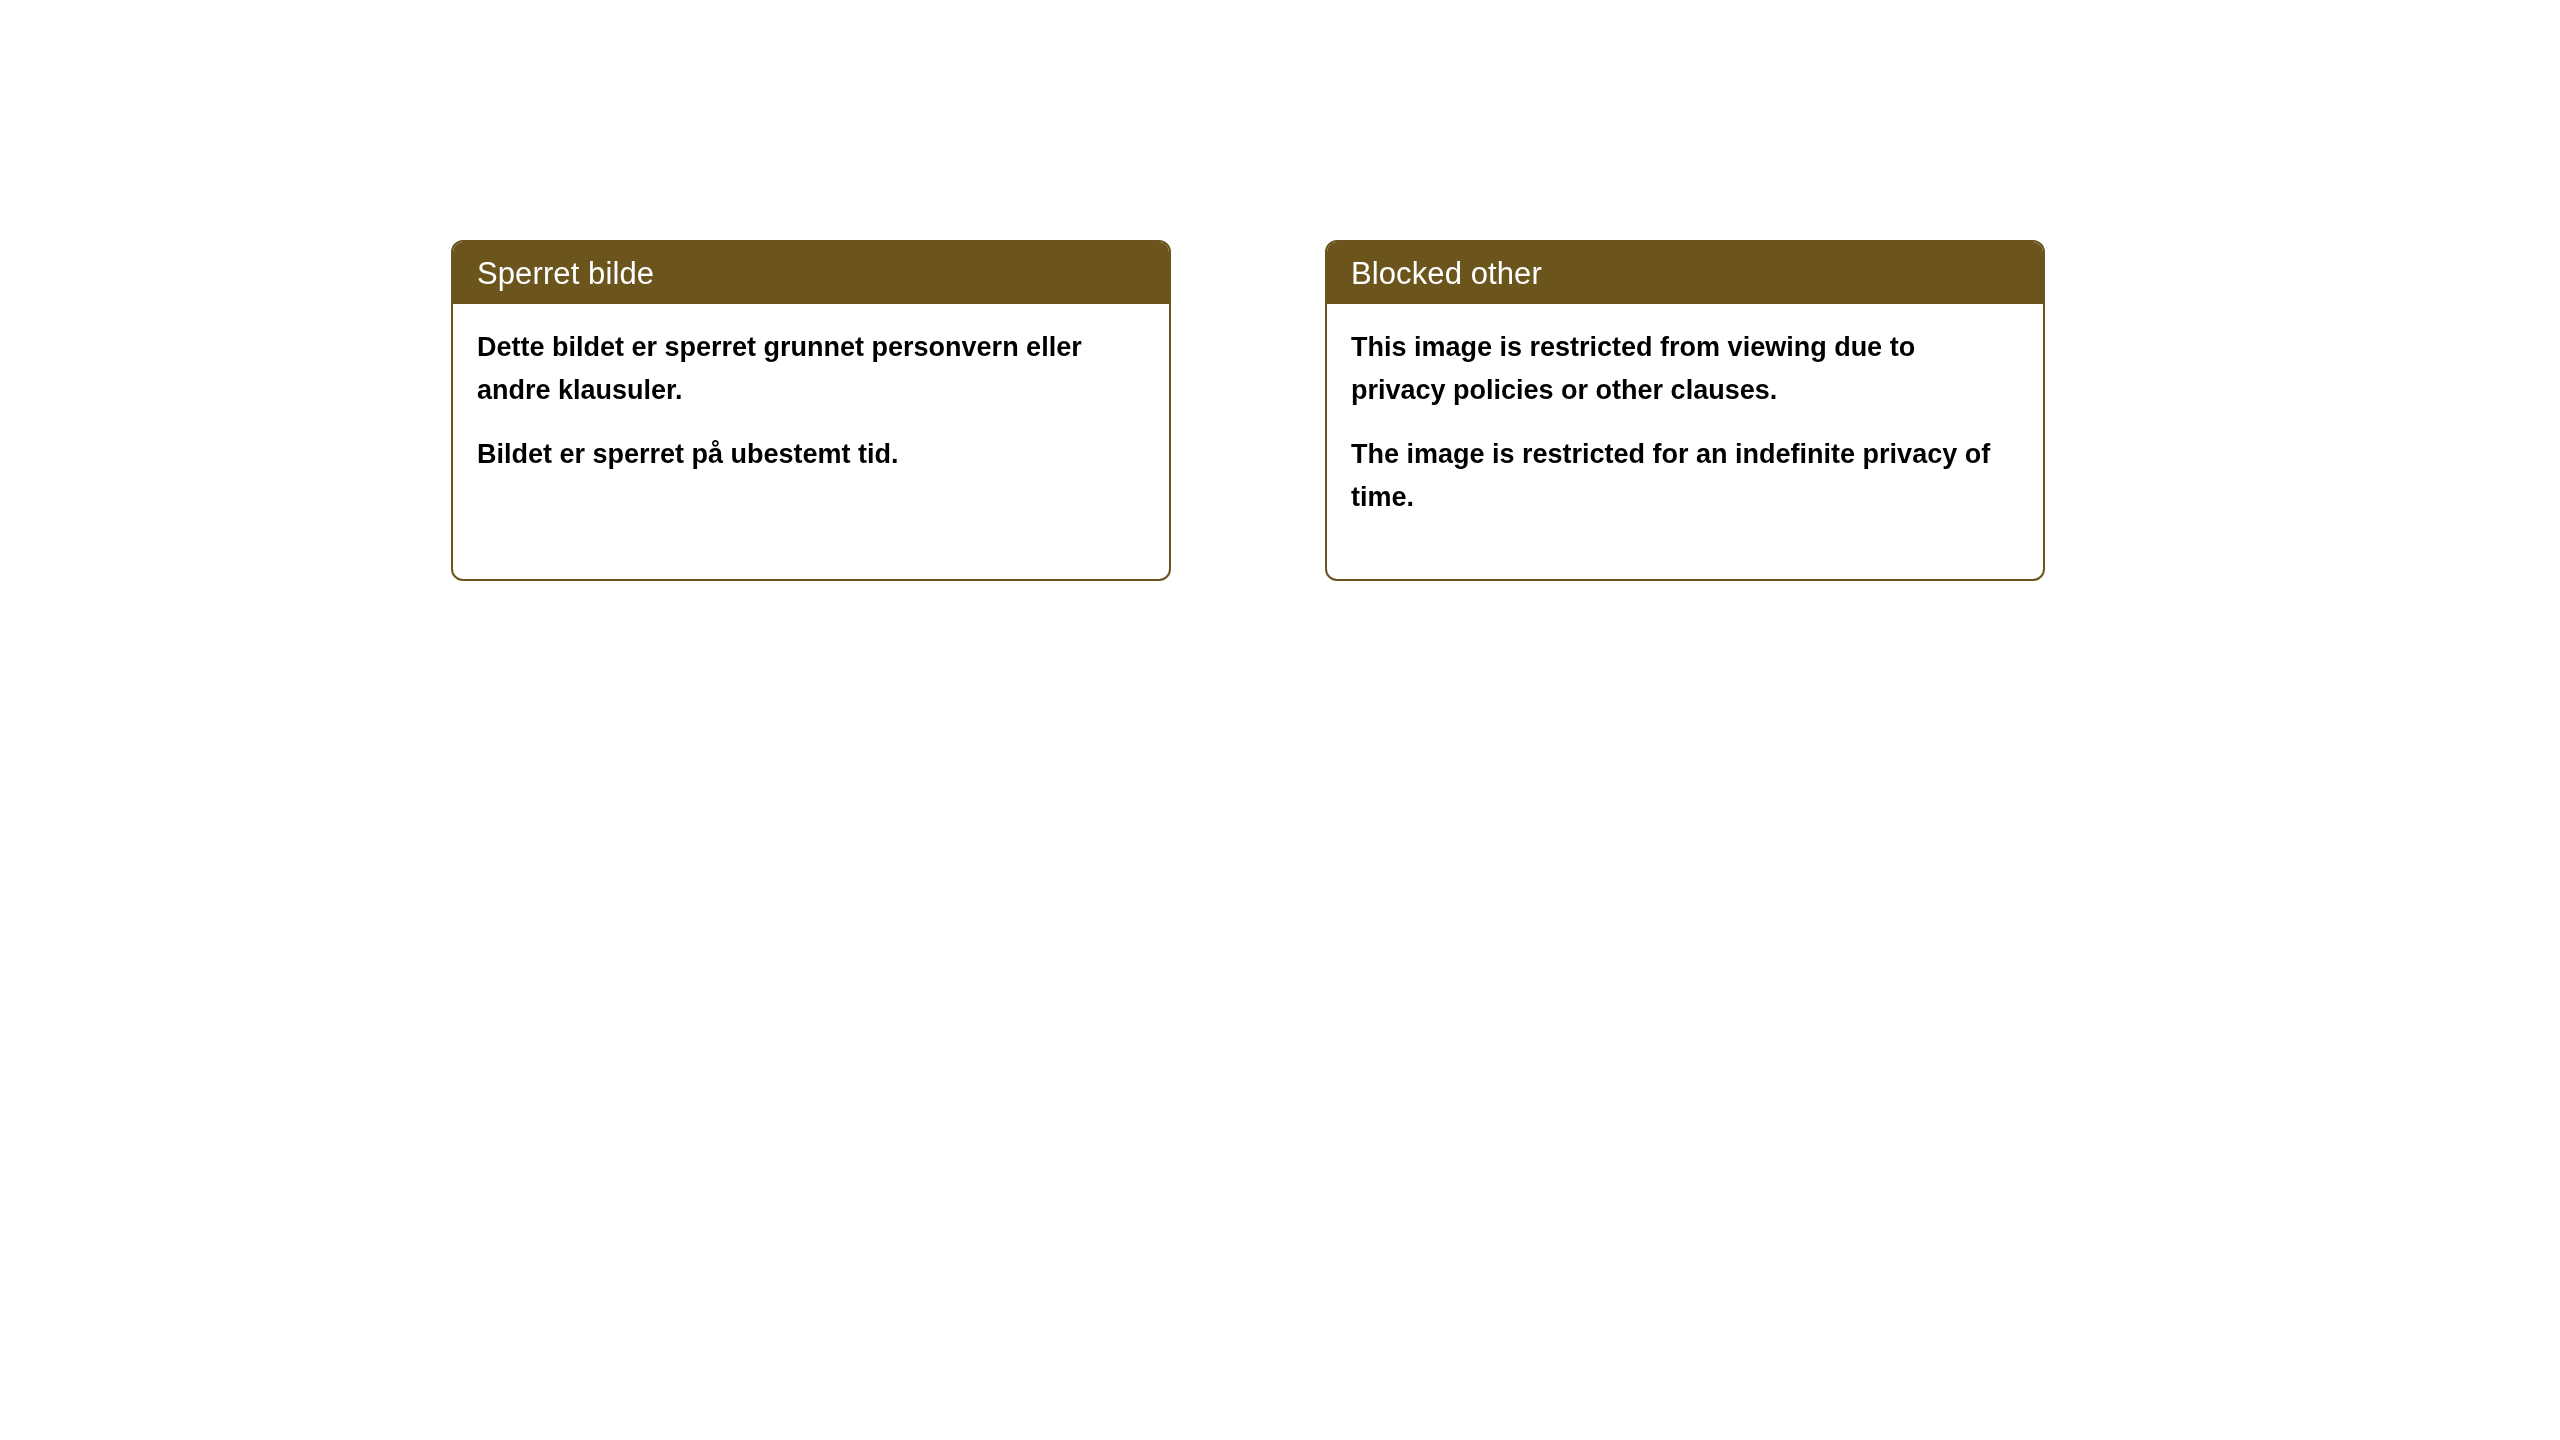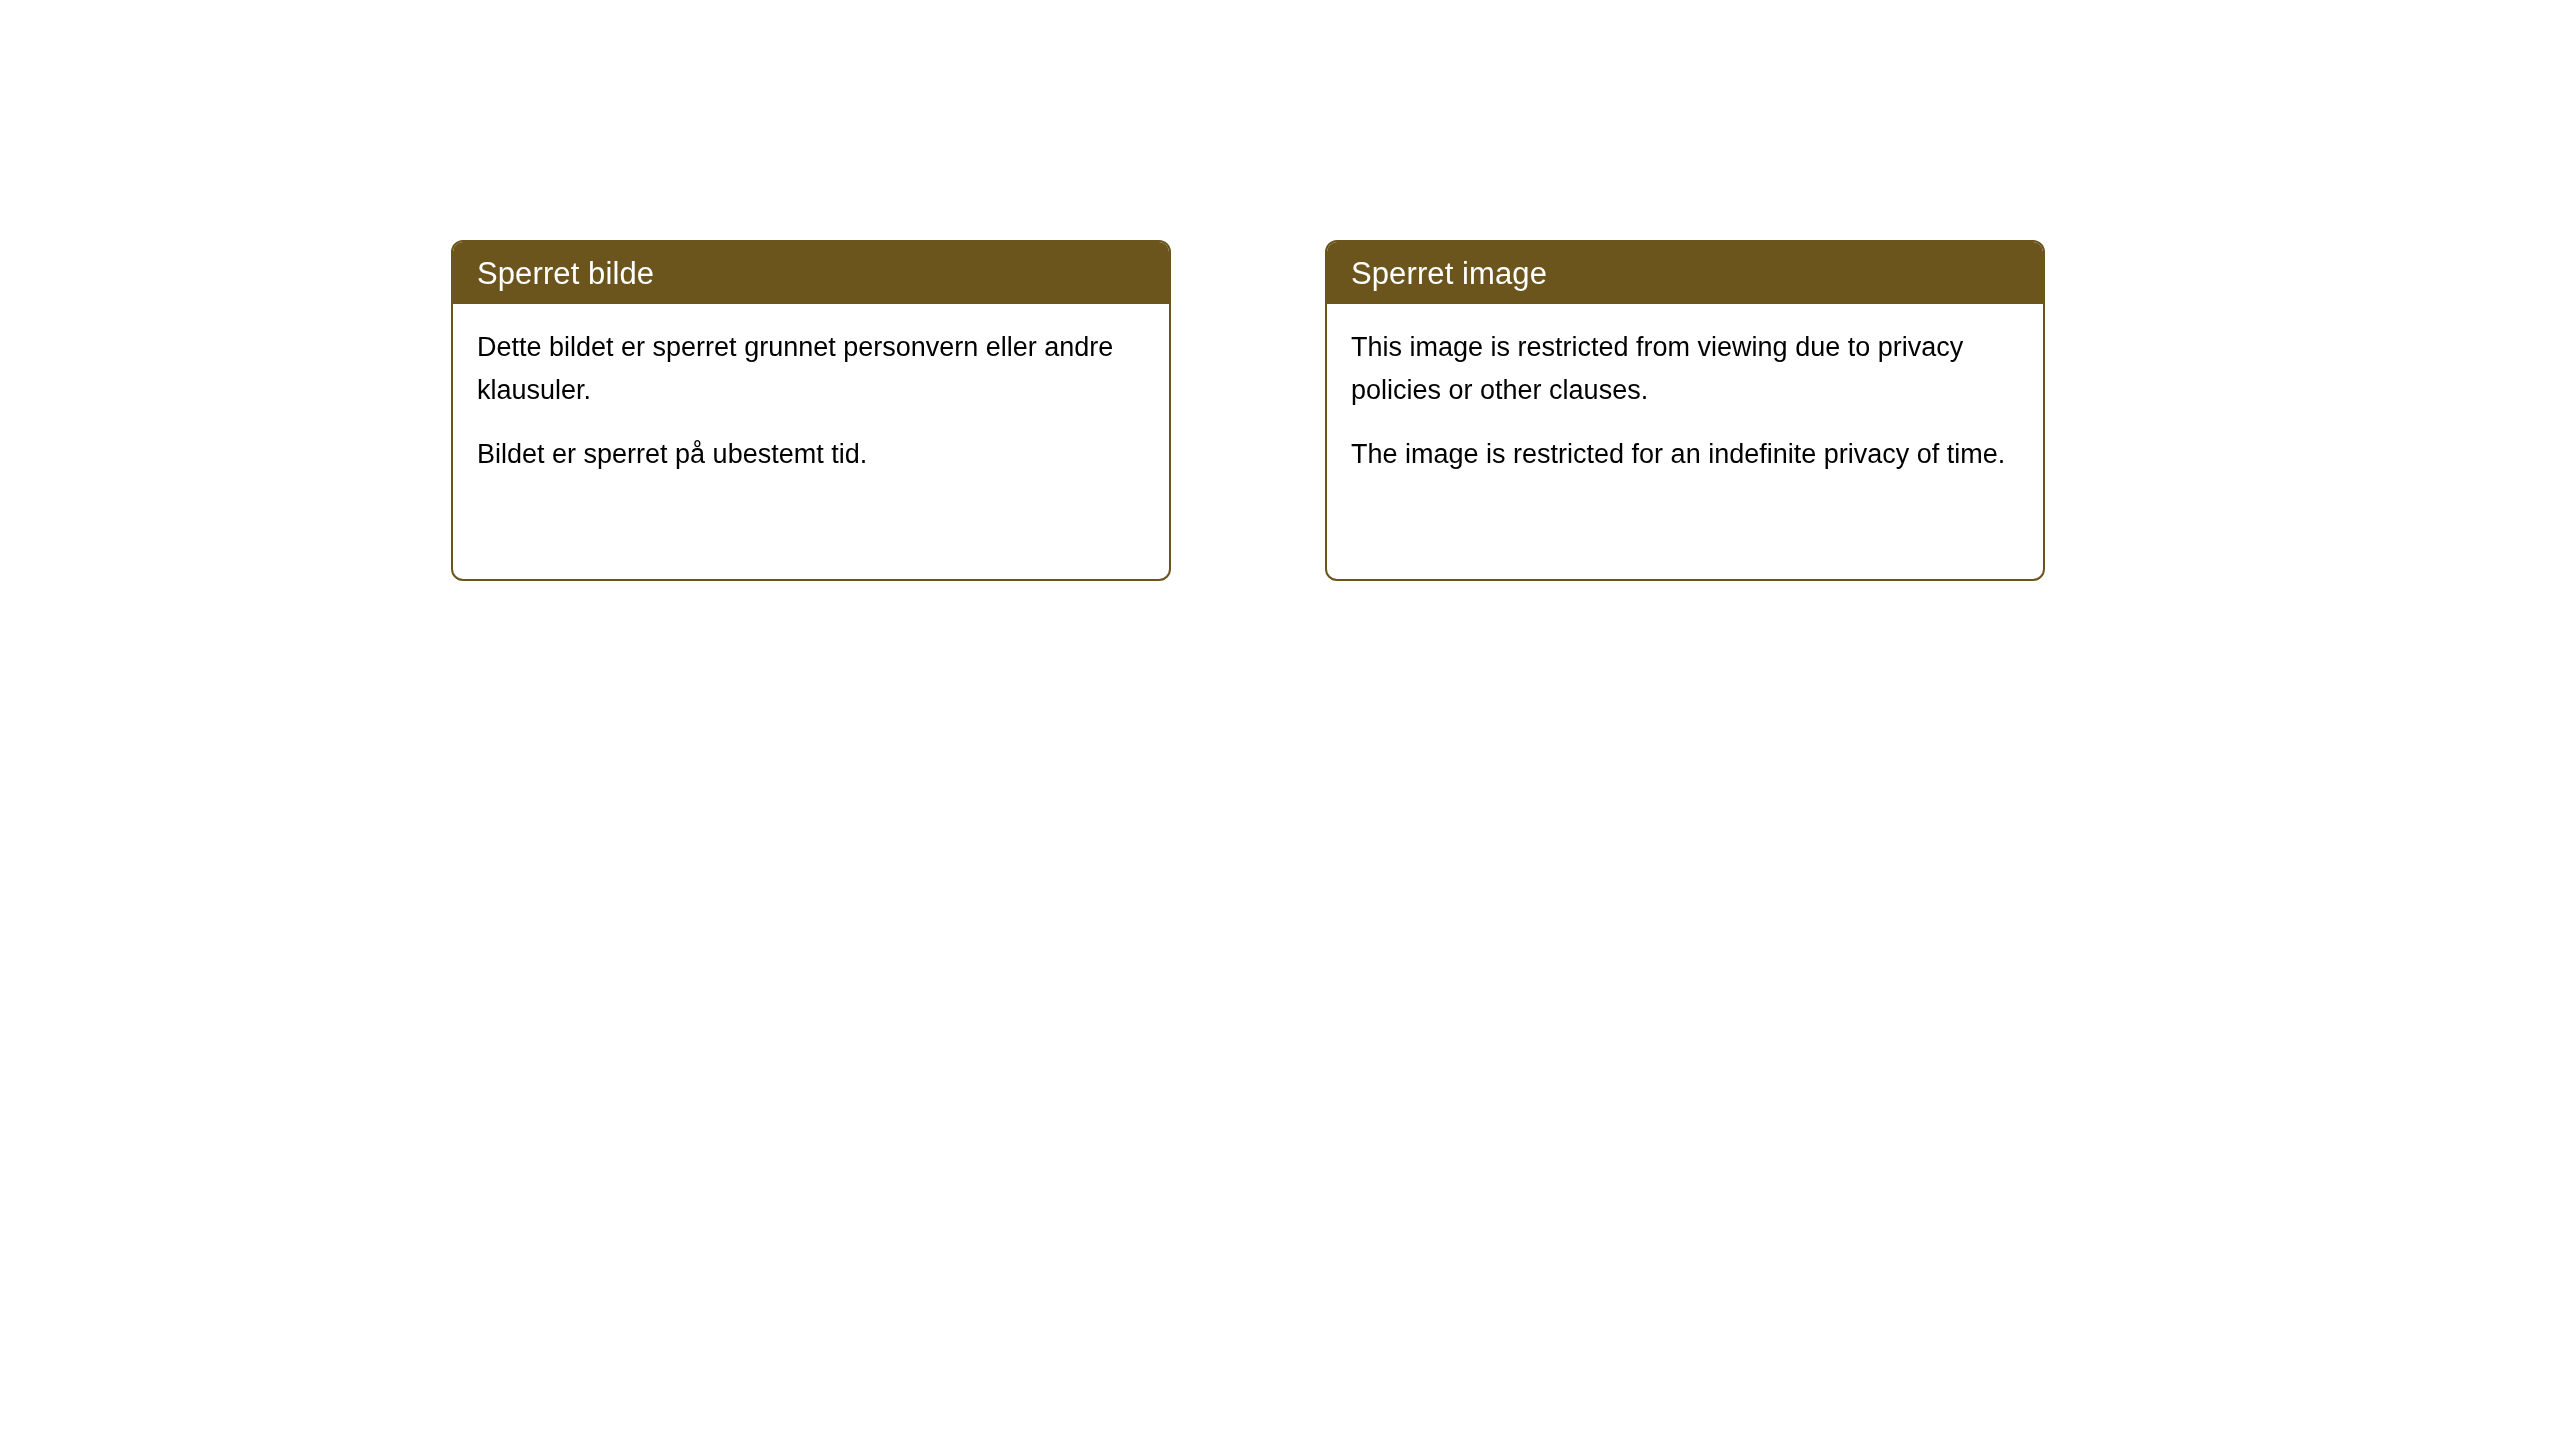--- a/index.html
+++ b/index.html
@@ -56,21 +56,21 @@
 
   .card-body {
     padding: 22px 26px 0 24px;
     box-sizing: border-box;
     background: #ffffff;
   }
 
   .card-paragraph {
     color: #000000;
     font-size: 27px;
-    font-weight: 400;
+    font-weight: 700;
     line-height: 43px;
     margin: 0;
   }
 
   .card-paragraph + .card-paragraph {
     margin-top: 21px;
   }
 </style>
 </head>
 <body>
@@ -82,21 +82,21 @@
       <span class="card-header-title">Sperret bilde</span>
     </div>
     <div class="card-body">
       <p class="card-paragraph">Dette bildet er sperret grunnet personvern eller andre klausuler.</p>
       <p class="card-paragraph">Bildet er sperret på ubestemt tid.</p>
     </div>
   </div>
 
   <div class="notice-card card-english">
     <div class="card-header">
-      <span class="card-header-title">Sperret image</span>
+      <span class="card-header-title">Blocked other</span>
     </div>
     <div class="card-body">
       <p class="card-paragraph">This image is restricted from viewing due to privacy policies or other clauses.</p>
       <p class="card-paragraph">The image is restricted for an indefinite privacy of time.</p>
     </div>
   </div>
 
 </div>
 
 </body></html>

